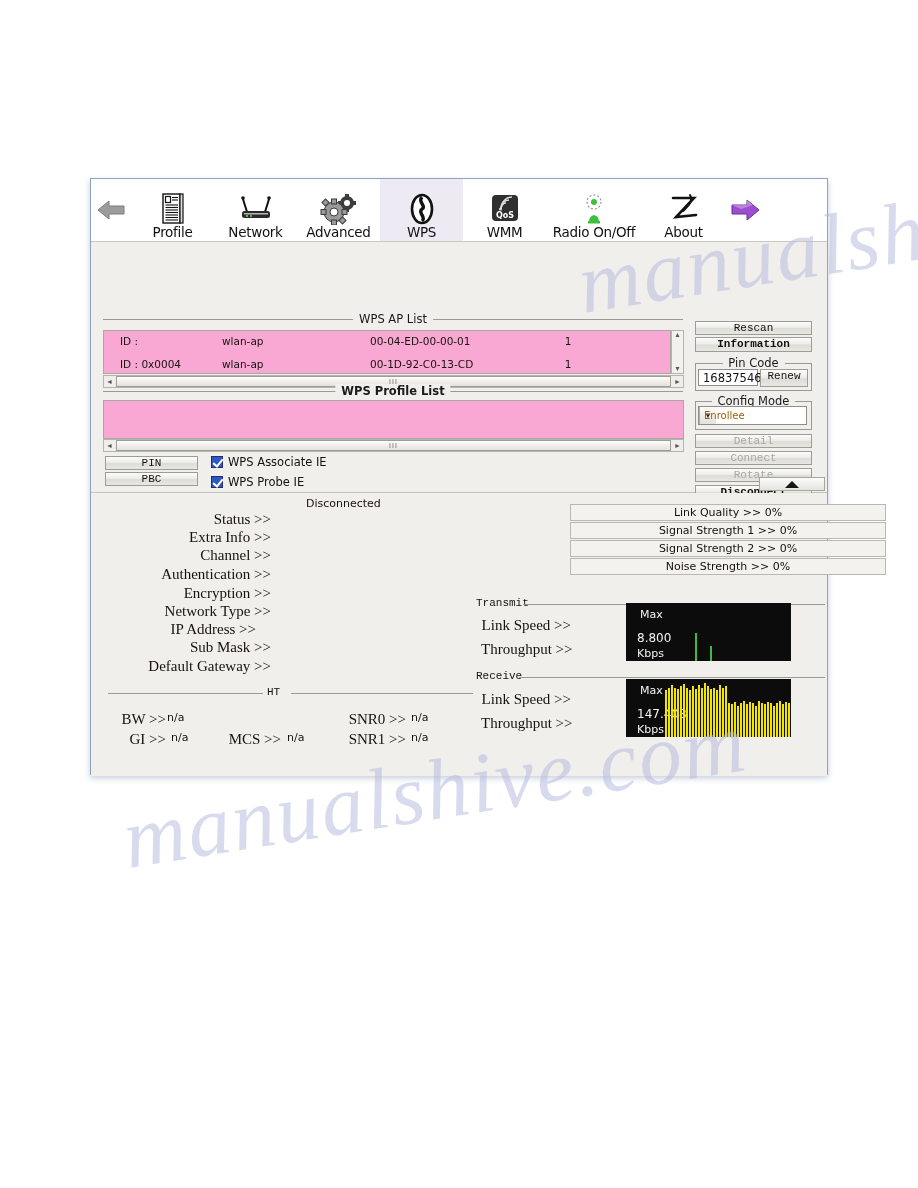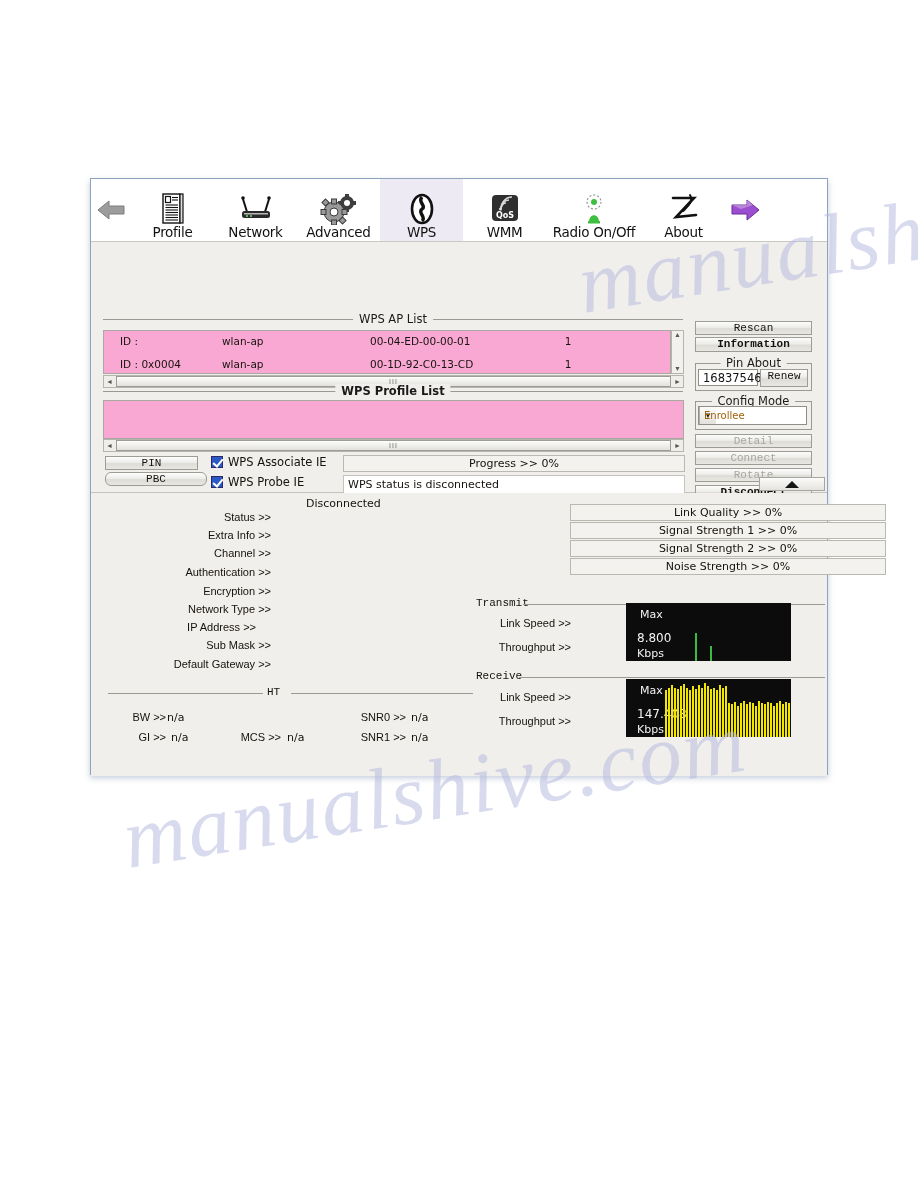--- a/index.html
+++ b/index.html
@@ -151,22 +151,22 @@
     box-sizing:border-box;display:flex;align-items:center;justify-content:center;
   }
   .collapse i{
     display:block;width:0;height:0;border-left:7px solid transparent;
     border-right:7px solid transparent;border-bottom:7px solid #151515;
   }
 
   
   .status-panel{position:relative;height:283px;background:#f0efeb;}
   .lab{
-    position:absolute;font-size:11px;color:#16120d;text-align:right;
-    font-family:Liberation Sans, sans-serif;white-space:nowrap;
+    position:absolute;font-size:15px;color:#16120d;text-align:right;
+    font-family:Liberation Serif, serif;white-space:nowrap;
   }
   .val{
     position:absolute;font-size:11px;color:#16120d;
     font-family:"DejaVu Sans", sans-serif;white-space:nowrap;
   }
   .meter{
     position:absolute;left:479px;width:316px;height:17px;
     background:#f3f2ee;border:1px solid #b9b9b2;box-sizing:border-box;
     display:flex;align-items:center;justify-content:center;
     font-size:11px;color:#16120d;font-family:"DejaVu Sans", sans-serif;
@@ -378,52 +378,46 @@
 
     <div class="hscroll" style="left:12px;top:197px;width:581px;">
       <div class="arrL">◄</div>
       <div class="thumb">III</div>
       <div class="arrR">►</div>
     </div>
 
     <div class="btn" style="position:absolute;left:14px;top:214px;width:93px;height:14px;">
       <span>PIN</span>
     </div>
-    <div class="btn" style="position:absolute;left:14px;top:230px;width:102px;height:14px;border-radius:6px;">
+    <div class="btn" style="position:absolute;left:14px;top:230px;width:93px;height:14px;">
       <span>PBC</span>
     </div>
 
     <div style="position:absolute;left:120px;top:213px;">
       <div class="chk">
         <div class="box"></div>
         <div class="t">WPS Associate IE</div>
       </div>
       <div class="chk">
         <div class="box"></div>
         <div class="t">WPS Probe IE</div>
       </div>
     </div>
 
-    <div class="flatbox center" style="left:252px;top:213px;width:342px;height:17px;">
-      <span>Progress &gt;&gt; 0%</span>
-    </div>
-    <div class="flatbox" style="left:252px;top:233px;width:342px;height:19px;background:#ffffff;border-color:#c4c4bd;padding-left:4px;">
-      <span>WPS status is disconnected</span>
-    </div>
 
     <div class="btn" style="position:absolute;left:604px;top:79px;width:117px;height:14px;">
       <span>Rescan</span>
     </div>
     <div class="btn bold" style="position:absolute;left:604px;top:95px;width:117px;height:15px;">
       <span>Information</span>
     </div>
 
     <div class="group" style="left:604px;top:114px;width:117px;height:14px;">
       <div class="group-line"></div>
-      <div class="group-title">Pin About</div>
+      <div class="group-title">Pin Code</div>
     </div>
     <div style="position:absolute;left:604px;top:121px;width:117px;height:28px;border:1px solid #9a9a93;border-top:none;box-sizing:border-box;"></div>
     <div class="pinbox" style="left:607px;top:127px;width:60px;height:17px;">
       <span>16837546</span>
     </div>
     <div class="btn" style="position:absolute;left:669px;top:127px;width:48px;height:18px;">
       <span>Renew</span>
     </div>
 
     <div class="group" style="left:604px;top:152px;width:117px;height:14px;">

